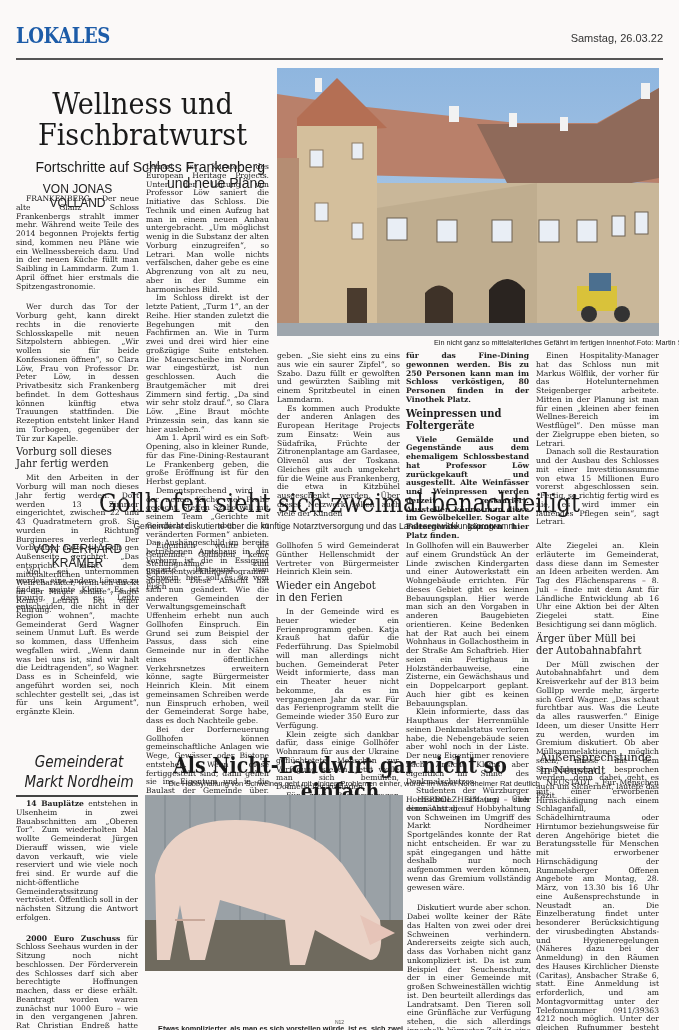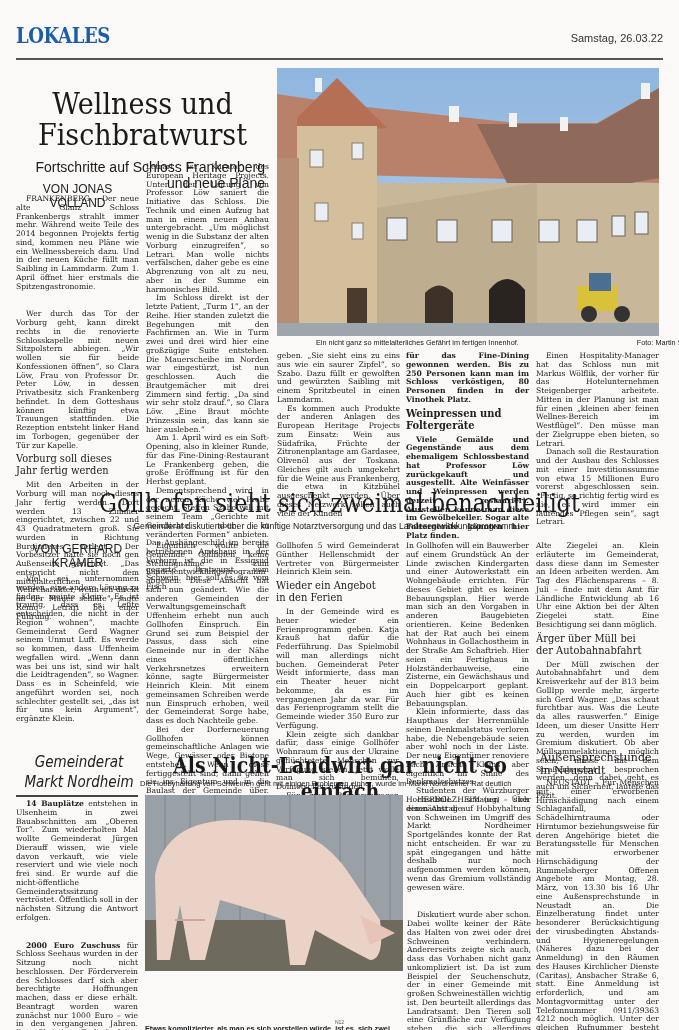--- a/index.html
+++ b/index.html
@@ -3,31 +3,31 @@
 <meta charset="utf-8">
 <style>
   html, body { margin: 0; padding: 0; }
   body {
     width: 679px; height: 1030px; overflow: hidden;
     background: #fbf9f8; color: #1a1a1a;
     font-family: "DejaVu Serif", "Liberation Serif", serif;
     position: relative;
   }
   .abs { position: absolute; }
-  .sans { font-family: "Liberation Sans", "DejaVu Sans", sans-serif; }
+  .sans { font-family: "Liberation Sans", "DejaVu Sans", sans-serif; text-align: right; }
 
   
   #section-title { left: 16px; top: 22px; font-size: 22px; font-weight: bold; color: #1d5ca8; letter-spacing: -0.5px; font-family: "DejaVu Serif", serif; transform: scaleX(0.82); transform-origin: left; }
   #date { right: 16px; top: 32px; font-size: 11px; color: #333; }
   #header-rule { left: 16px; right: 16px; top: 58px; height: 1.5px; background: #555; }
 
   
   .col { font-size: 7.6px; line-height: 8.75px; text-align: justify; hyphens: auto; color: #222; }
   .col p { margin: 0; text-indent: 10px; }
-  .col p.gap { margin-top: 19px; }
+  .col p.gap { margin-top: 12px; }
   .col p.noind { text-indent: 0; }
   .subhead { font-size: 11px; line-height: 12px; margin: 3px 0 4px 0; text-align: left; font-family: "DejaVu Serif", serif; transform: scaleX(0.9); transform-origin: left; white-space: nowrap; }
   .byline { font-size: 12px; text-align: center; color: #222; }
 
   
   #a1-title { left: 20px; width: 245px; top: 88px; font-size: 30px; line-height: 31px; text-align: center; font-family: "DejaVu Serif", serif; transform: scaleX(0.9); }
   #a1-sub { left: 20px; width: 245px; top: 159px; font-size: 14px; text-align: right; }
   #a1-photo { left: 277px; top: 68px; width: 382px; height: 268px; overflow: hidden; }
   #a1-caption { left: 277px; top: 338px; width: 382px; font-size: 7.3px; margin-left: 39px; }
   #a1-caption .credit { float: right; }

